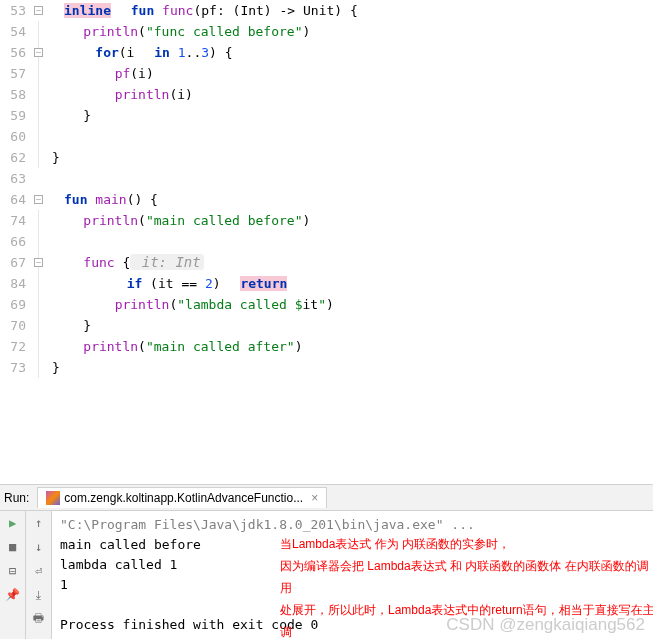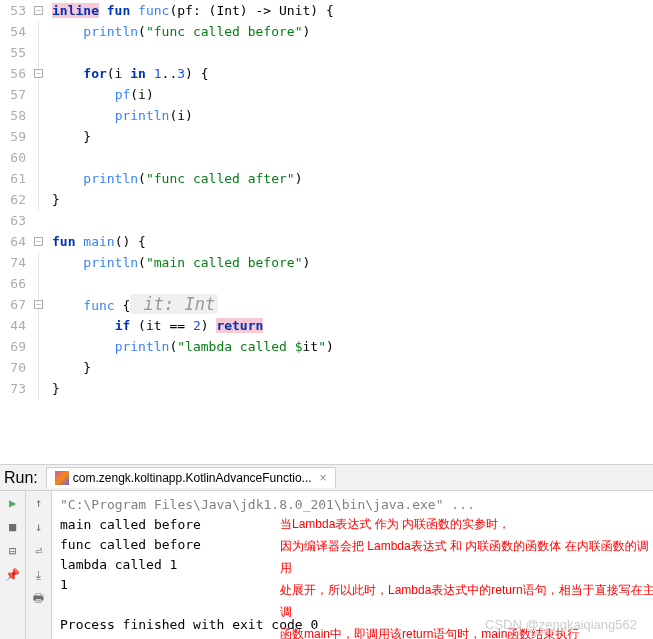--- a/index.html
+++ b/index.html
@@ -4,110 +4,96 @@
 <style>
 * { margin: 0; padding: 0; box-sizing: border-box; }
 body { font-family: 'Consolas', 'Monaco', monospace; font-size: 13px; background: #fff; width: 653px; height: 639px; overflow: hidden; display: flex; flex-direction: column; }
 .editor { flex: 1; overflow: hidden; background: #fff; }
 .line { display: flex; height: 21px; line-height: 21px; }
 .gutter { width: 34px; text-align: right; color: #adadad; padding-right: 8px; background: #fff; user-select: none; position: relative; }
 .fold-col { width: 18px; background: #fff; position: relative; }
 .fold-line { position: absolute; left: 4px; top: 0; bottom: 0; width: 1px; background: #e6e6e6; }
 .fold-minus { position: absolute; left: 0; top: 6px; width: 9px; height: 9px; border: 1px solid #adadad; background: #fff; font-size: 9px; line-height: 7px; text-align: center; color: #adadad; }
 .code { flex: 1; white-space: pre; color: #000; }
-.kw { color: #0033b3; font-weight: bold; }
-.fn { color: #3b82f6; }
+.kw { color: #0033b3; font-weight: bold; margin-left: 12px; }
+.fn { color: #a21caf; }
 .str { color: #067d17; }
 .num { color: #1750eb; }
 .hl { background: #f7c8d5; }
-.hint { color: #999; font-style: italic; background: #f0f0f0; padding: 0 3px; border-radius: 3px; font-size: 17px; }
+.hint { color: #999; font-style: italic; background: #f0f0f0; padding: 0 3px; border-radius: 3px; font-size: 14px; }
 .run-panel { background: #f2f2f2; border-top: 1px solid #d1d1d1; }
 .run-header { display: flex; align-items: center; height: 26px; border-bottom: 1px solid #d1d1d1; padding-left: 4px; }
-.run-label { color: #000; font-size: 16px; margin-right: 8px; font-family: sans-serif; }
+.run-label { color: #000; font-size: 12px; margin-right: 8px; font-family: sans-serif; }
 .run-tab { display: flex; align-items: center; background: #fff; border: 1px solid #d1d1d1; border-bottom: none; padding: 3px 8px; font-size: 12px; font-family: sans-serif; gap: 4px; }
 .kt-icon { width: 14px; height: 14px; background: linear-gradient(135deg, #c757bc 0%, #f88909 50%, #6d5fdb 100%); }
 .close-x { color: #888; cursor: pointer; margin-left: 4px; }
 .run-body { display: flex; }
 .run-toolbar { width: 26px; background: #f2f2f2; border-right: 1px solid #d1d1d1; display: flex; flex-direction: column; align-items: center; padding-top: 4px; gap: 8px; }
 .run-toolbar2 { width: 26px; background: #f2f2f2; border-right: 1px solid #d1d1d1; display: flex; flex-direction: column; align-items: center; padding-top: 4px; gap: 8px; }
 .tb-icon { width: 16px; height: 16px; display: flex; align-items: center; justify-content: center; color: #6e6e6e; font-size: 12px; cursor: pointer; }
 .play { color: #59a869; }
 .console { flex: 1; background: #fff; padding: 4px 8px; font-family: 'Consolas', monospace; font-size: 13px; line-height: 20px; position: relative; }
 .console-line { color: #000; }
 .console-grey { color: #808080; }
 .annotation { position: absolute; color: #ff0000; font-family: sans-serif; font-size: 12px; line-height: 22px; left: 228px; top: 22px; width: 380px; }
-.watermark { position: absolute; right: 16px; bottom: 4px; color: #ccc; font-size: 13px; font-family: sans-serif; }
+.watermark { position: absolute; right: 8px; bottom: 4px; color: #ccc; font-size: 17px; font-family: sans-serif; }
 </style>
 </head>
 <body>
 
 <div class="editor">
   <div class="line">
       <div class="gutter">53</div>
       <div class="fold-col">
         <div class="fold-minus">−</div>
       </div>
       <div class="code"><span class="hl kw">inline</span> <span class="kw">fun</span> <span class="fn">func</span><span>(pf: (Int) -&gt; Unit) {</span></div>
     </div>
   <div class="line">
       <div class="gutter">54</div>
       <div class="fold-col">
         <div class="fold-line"></div>
       </div>
       <div class="code">    <span class="fn">println</span>(<span class="str">"func called before"</span><span>)</span></div>
     </div>
   <div class="line">
-      <div class="gutter">55</div>
+      <div class="gutter">56</div>
+      <div class="fold-col">
+        <div class="fold-line"></div>
+        <div class="fold-minus">−</div>
+      </div>
+      <div class="code">    <span class="kw">for</span><span>(i </span><span class="kw">in</span><span> </span><span class="num">1</span><span>..</span><span class="num">3</span><span>) {</span></div>
+    </div>
+  <div class="line">
+      <div class="gutter">57</div>
+      <div class="fold-col">
+        <div class="fold-line"></div>
+      </div>
+      <div class="code">        <span class="fn">pf</span><span>(i)</span></div>
+    </div>
+  <div class="line">
+      <div class="gutter">58</div>
+      <div class="fold-col">
+        <div class="fold-line"></div>
+      </div>
+      <div class="code">        <span class="fn">println</span><span>(i)</span></div>
+    </div>
+  <div class="line">
+      <div class="gutter">59</div>
+      <div class="fold-col">
+        <div class="fold-line"></div>
+      </div>
+      <div class="code">    <span>}</span></div>
+    </div>
+  <div class="line">
+      <div class="gutter">60</div>
       <div class="fold-col">
         <div class="fold-line"></div>
       </div>
       <div class="code"></div>
-    </div>
-  <div class="line">
-      <div class="gutter">56</div>
-      <div class="fold-col">
-        <div class="fold-line"></div>
-        <div class="fold-minus">−</div>
-      </div>
-      <div class="code">    <span class="kw">for</span><span>(i </span><span class="kw">in</span><span> </span><span class="num">1</span><span>..</span><span class="num">3</span><span>) {</span></div>
-    </div>
-  <div class="line">
-      <div class="gutter">57</div>
-      <div class="fold-col">
-        <div class="fold-line"></div>
-      </div>
-      <div class="code">        <span class="fn">pf</span><span>(i)</span></div>
-    </div>
-  <div class="line">
-      <div class="gutter">58</div>
-      <div class="fold-col">
-        <div class="fold-line"></div>
-      </div>
-      <div class="code">        <span class="fn">println</span><span>(i)</span></div>
-    </div>
-  <div class="line">
-      <div class="gutter">59</div>
-      <div class="fold-col">
-        <div class="fold-line"></div>
-      </div>
-      <div class="code">    <span>}</span></div>
-    </div>
-  <div class="line">
-      <div class="gutter">60</div>
-      <div class="fold-col">
-        <div class="fold-line"></div>
-      </div>
-      <div class="code"></div>
-    </div>
-  <div class="line">
-      <div class="gutter">61</div>
-      <div class="fold-col">
-        <div class="fold-line"></div>
-      </div>
-      <div class="code">    <span class="fn">println</span>(<span class="str">"func called after"</span><span>)</span></div>
     </div>
   <div class="line">
       <div class="gutter">62</div>
       <div class="fold-col">
         <div class="fold-line"></div>
       </div>
       <div class="code"><span>}</span></div>
     </div>
   <div class="line">
       <div class="gutter">63</div>
@@ -137,39 +123,46 @@
     </div>
   <div class="line">
       <div class="gutter">67</div>
       <div class="fold-col">
         <div class="fold-line"></div>
         <div class="fold-minus">−</div>
       </div>
       <div class="code">    <span class="fn">func</span><span> {</span><span class="hint"> it: Int</span></div>
     </div>
   <div class="line">
-      <div class="gutter">44</div>
+      <div class="gutter">84</div>
       <div class="fold-col">
         <div class="fold-line"></div>
       </div>
       <div class="code">        <span class="kw">if</span><span> (it == </span><span class="num">2</span><span>) </span><span class="hl kw">return</span></div>
     </div>
   <div class="line">
       <div class="gutter">69</div>
       <div class="fold-col">
         <div class="fold-line"></div>
       </div>
       <div class="code">        <span class="fn">println</span>(<span class="str">"lambda called $</span><span>it</span><span class="str">"</span><span>)</span></div>
     </div>
   <div class="line">
       <div class="gutter">70</div>
       <div class="fold-col">
         <div class="fold-line"></div>
       </div>
       <div class="code">    <span>}</span></div>
+    </div>
+  <div class="line">
+      <div class="gutter">72</div>
+      <div class="fold-col">
+        <div class="fold-line"></div>
+      </div>
+      <div class="code">    <span class="fn">println</span>(<span class="str">"main called after"</span><span>)</span></div>
     </div>
   <div class="line">
       <div class="gutter">73</div>
       <div class="fold-col">
         <div class="fold-line"></div>
       </div>
       <div class="code"><span>}</span></div>
     </div>
 </div>
 
@@ -192,21 +185,20 @@
     <div class="run-toolbar2">
       <div class="tb-icon">↑</div>
       <div class="tb-icon">↓</div>
       <div class="tb-icon">⏎</div>
       <div class="tb-icon">⤓</div>
       <div class="tb-icon">🖶</div>
     </div>
     <div class="console">
       <div class="console-line console-grey">"C:\Program Files\Java\jdk1.8.0_201\bin\java.exe" ...</div>
       <div class="console-line">main called before</div>
-      <div class="console-line">func called before</div>
       <div class="console-line">lambda called 1</div>
       <div class="console-line">1</div>
       <div class="console-line">&nbsp;</div>
       <div class="console-line">Process finished with exit code 0</div>
       <div class="annotation">
         <div>当Lambda表达式 作为 内联函数的实参时，</div>
         <div>因为编译器会把 Lambda表达式 和 内联函数的函数体 在内联函数的调用</div>
         <div>处展开，所以此时，Lambda表达式中的return语句，相当于直接写在主调</div>
         <div>函数main中，即调用该return语句时，main函数结束执行</div>
       </div>

